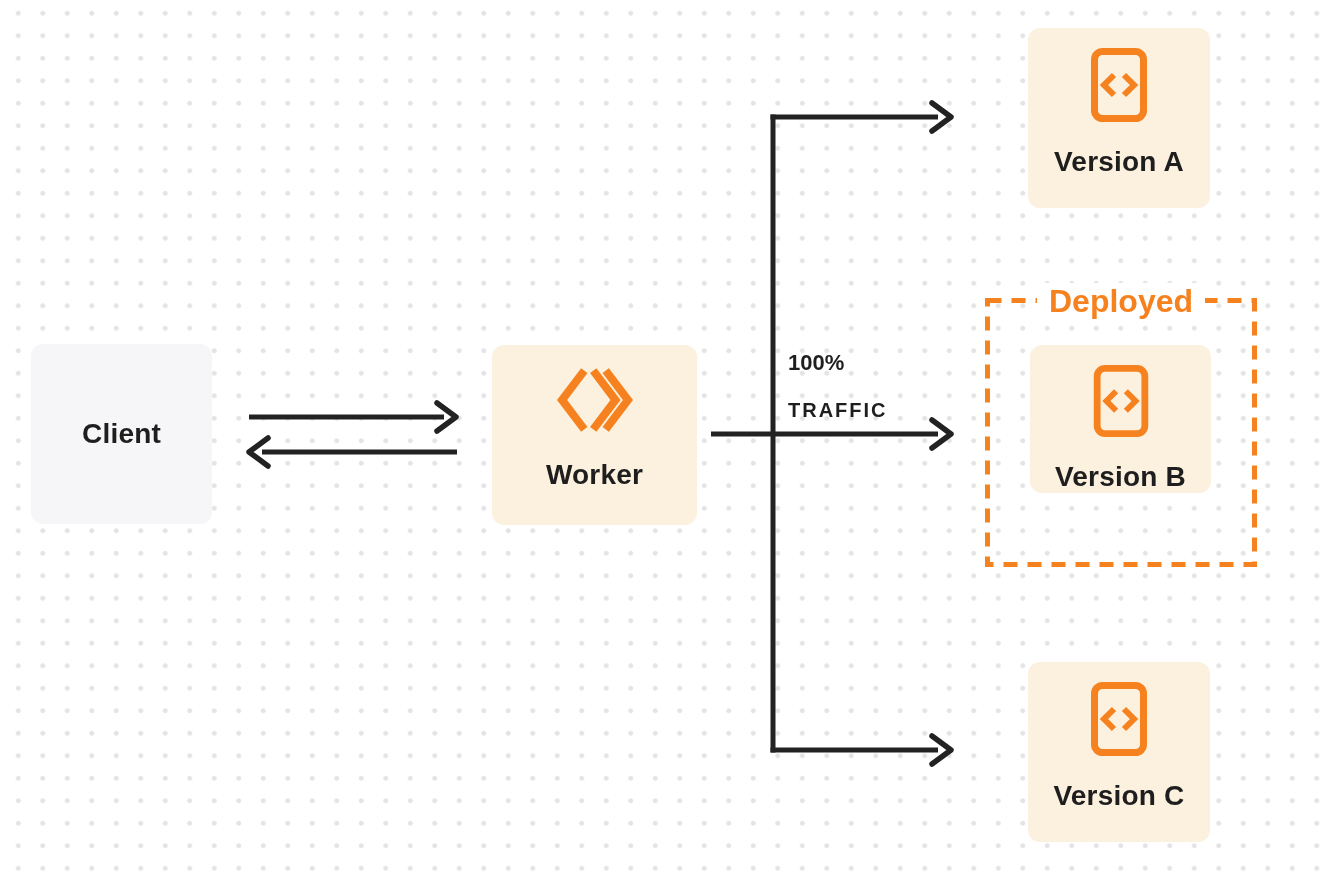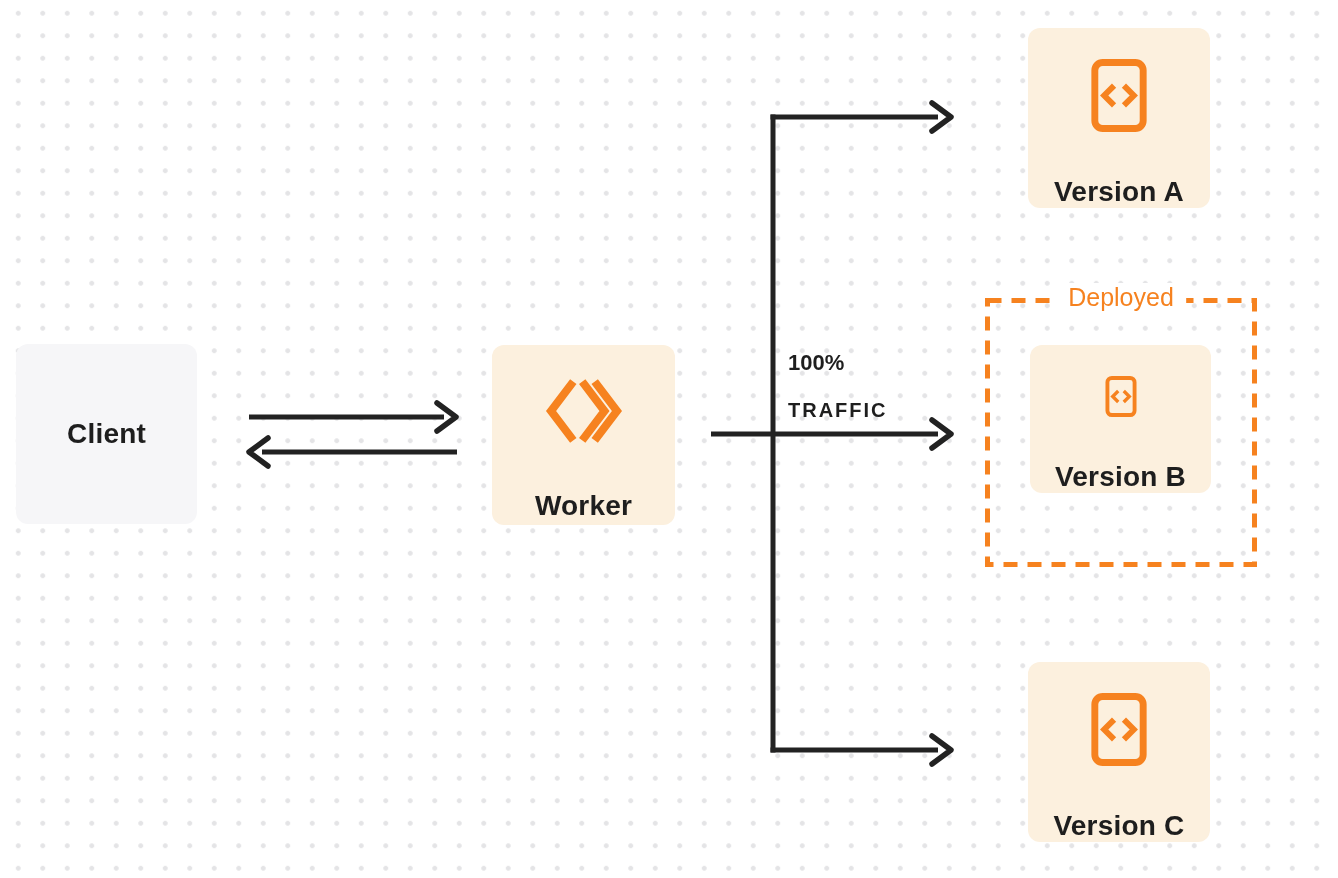--- a/index.html
+++ b/index.html
@@ -28,21 +28,21 @@
   .arrows{position:absolute;left:0;top:0;width:1338px;height:878px;pointer-events:none;}
   .arrows .shaft{stroke:var(--line-dark);stroke-width:5;fill:none;stroke-linecap:butt;}
   .arrows .head{stroke:var(--line-dark);stroke-width:5.5;fill:none;stroke-linecap:round;stroke-linejoin:round;}
 
   .node{
     position:absolute;
     border-radius:12px;
     display:flex;flex-direction:column;align-items:center;
   }
   .node.gray{background:var(--box-gray);justify-content:center;}
-  .node.cream{background:var(--box-cream);padding-top:31px;gap:20px;}
+  .node.cream{background:var(--box-cream);padding-top:20px;}
   .node-label{
     font-size:28px;font-weight:700;color:var(--text-dark);
     letter-spacing:.2px;white-space:nowrap;
   }
   .node.cream .node-label{margin-top:24px;}
 
   .worker-icon{width:82px;height:70px;display:block;}
   .worker-icon polyline{stroke:var(--accent-orange);stroke-width:9;fill:none;stroke-linecap:butt;stroke-linejoin:miter;}
 
   .code-icon{width:56px;height:74px;display:block;}
@@ -55,21 +55,21 @@
   }
   .traffic .pct{font-size:22px;line-height:28px;}
   .traffic .word{font-size:20px;line-height:28px;letter-spacing:2px;margin-top:19px;}
 
   .deployed{position:absolute;left:985px;top:298px;width:272px;height:269px;}
   .deployed svg{position:absolute;left:0;top:0;width:100%;height:100%;}
   .deployed svg rect{stroke:var(--accent-orange);stroke-width:5;fill:none;stroke-dasharray:14 10;}
   .deployed-label{
     position:absolute;left:50%;top:-15px;transform:translateX(-50%);
     background:var(--canvas-bg);padding:0 12px;
-    color:var(--accent-orange);font-size:25px;font-weight:400;white-space:nowrap;
+    color:var(--accent-orange);font-size:32px;font-weight:700;white-space:nowrap;
   }
 </style>
 </head>
 <body>
 
 <div class="canvas">
 
   <svg class="arrows" viewBox="0 0 1338 878">
 
     <path class="shaft" d="M249,417 L444,417"></path>
@@ -83,25 +83,25 @@
 
     <path class="shaft" d="M773,114.5 L773,752.5"></path>
 
     <path class="shaft" d="M770.5,117 L938,117"></path>
     <polyline class="head" points="932,103 951,117 932,131"></polyline>
 
     <path class="shaft" d="M770.5,750 L938,750"></path>
     <polyline class="head" points="932,736 951,750 932,764"></polyline>
   </svg>
 
-  <div class="node gray" style="left:16px;top:344px;width:181px;height:180px;align-items:center;">
+  <div class="node gray" style="left:31px;top:344px;width:181px;height:180px;align-items:center;">
     <span class="node-label">Client</span>
   </div>
 
-  <div class="node cream" style="left:492px;top:345px;width:183px;height:180px;align-items:center;">
+  <div class="node cream" style="left:492px;top:345px;width:205px;height:180px;align-items:center;">
     <svg class="worker-icon" viewBox="0 0 92 76">
       <polyline points="34,5 9,38 34,71"></polyline>
       <polyline points="44,5 69,38 44,71"></polyline>
       <polyline points="58,5 83,38 58,71"></polyline>
     </svg>
     <span class="node-label">Worker</span>
   </div>
 
   <div class="traffic">
     <div class="pct">100%</div>

